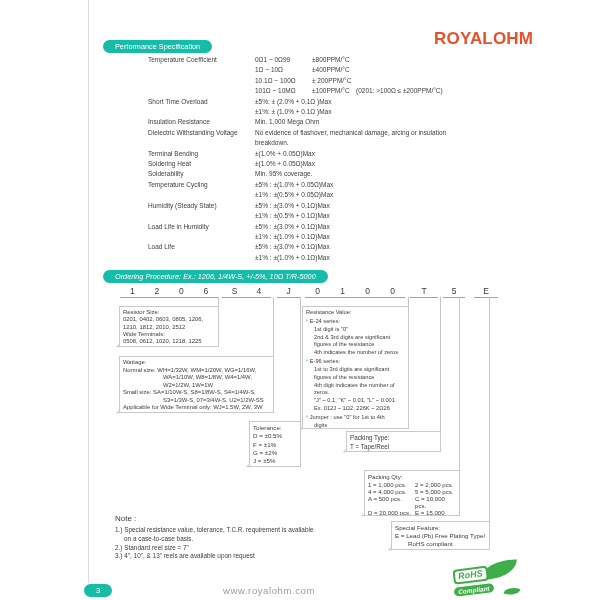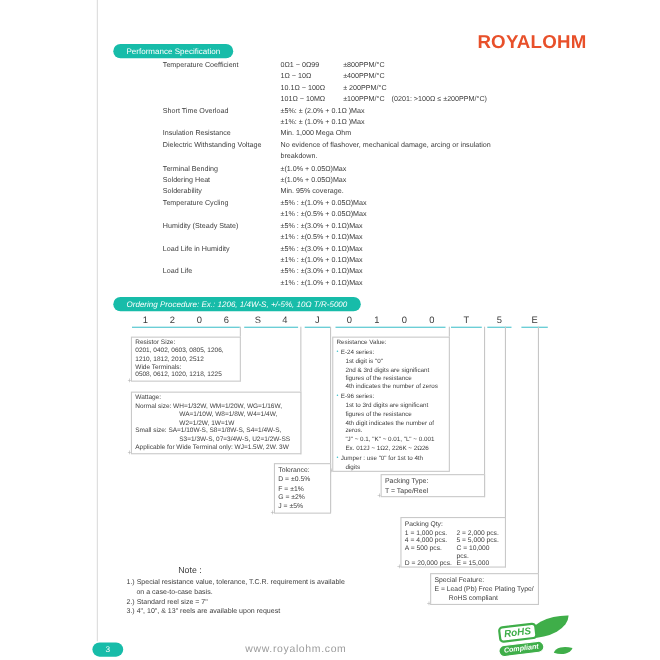--- a/index.html
+++ b/index.html
@@ -53,21 +53,21 @@
   .qty-row{display:flex;line-height:7.1px;}
   .qty-cell:first-child{width:47px;flex:none;}
   .box-special_feature{font-size:6.2px;line-height:8px;}
   .box-special_feature .ind1{padding-left:13px;}
 
   .connector{position:absolute;width:1px;background:#c6c6c6;}
   .plus-marker{position:absolute;color:#b0b0b0;font-size:7px;line-height:7px;}
 
   
   .notes{position:absolute;left:115px;top:514px;width:330px;}
-  .notes-title{font-size:8px;margin-bottom:3px;color:#3a3a3a;margin-left:47px;}
+  .notes-title{font-size:8px;margin-bottom:3px;color:#3a3a3a;}
   .note-line{font-size:6.4px;line-height:8.8px;}
   .note-line.ind1{padding-left:9px;}
 
   
   .footer-pill{position:absolute;left:84px;top:584px;width:28px;height:13px;background:var(--teal);color:#fff;font-size:7.5px;line-height:13px;text-align:center;border-radius:7px;}
   .footer-url{position:absolute;left:0;top:585px;width:538px;text-align:center;font-size:9.5px;color:#9b9b9b;letter-spacing:0.6px;}
 
   .rohs-logo{position:absolute;left:452px;top:564px;width:66px;height:34px;transform:rotate(-7deg);}
   .leaf-big{position:absolute;right:0;top:-3px;width:36px;height:21px;background:var(--green);border-radius:100% 0 100% 0;transform:rotate(8deg);}
   .leaf-small{position:absolute;right:0;bottom:-1px;width:15px;height:9px;background:var(--green);border-radius:100% 0 100% 0;transform:rotate(24deg);}

